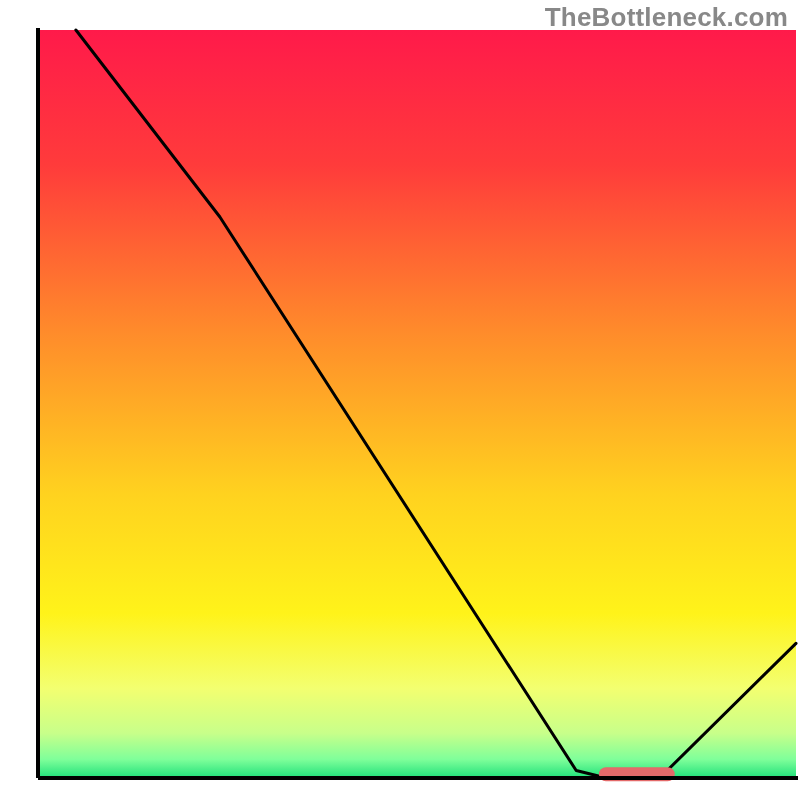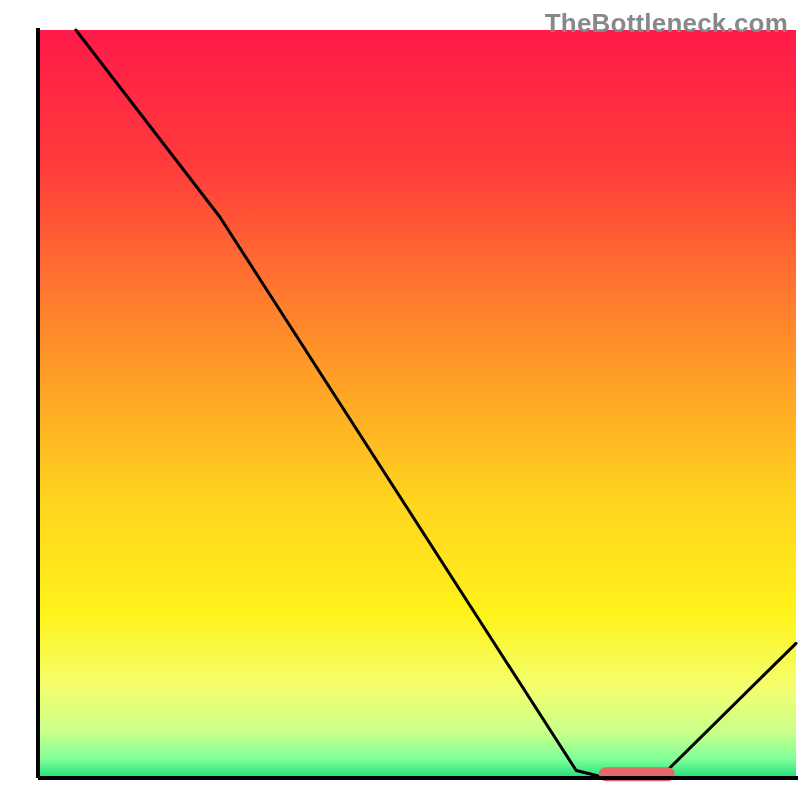--- a/index.html
+++ b/index.html
@@ -11,21 +11,21 @@
     font-family: Arial, Helvetica, sans-serif;
     overflow: hidden;
   }
   .container {
     position: relative;
     width: 800px;
     height: 800px;
   }
   .watermark {
     position: absolute;
-    top: 8px;
+    top: 2px;
     right: 12px;
     font-size: 26px;
     font-weight: 600;
     color: #888888;
     letter-spacing: 0.2px;
     z-index: 30;
   }
   svg.chart {
     position: absolute;
     top: 0;

